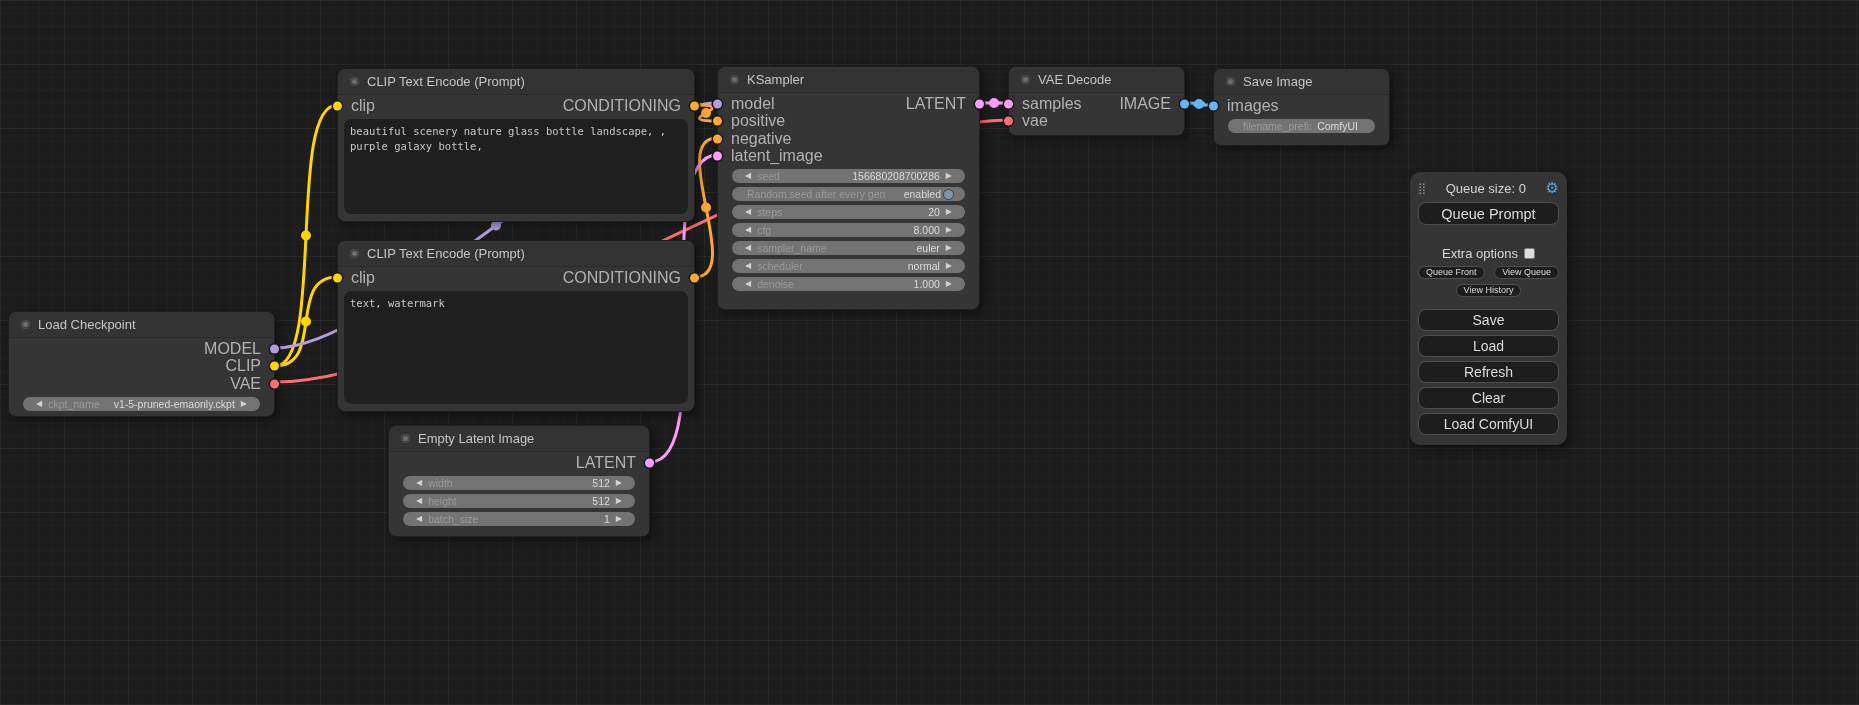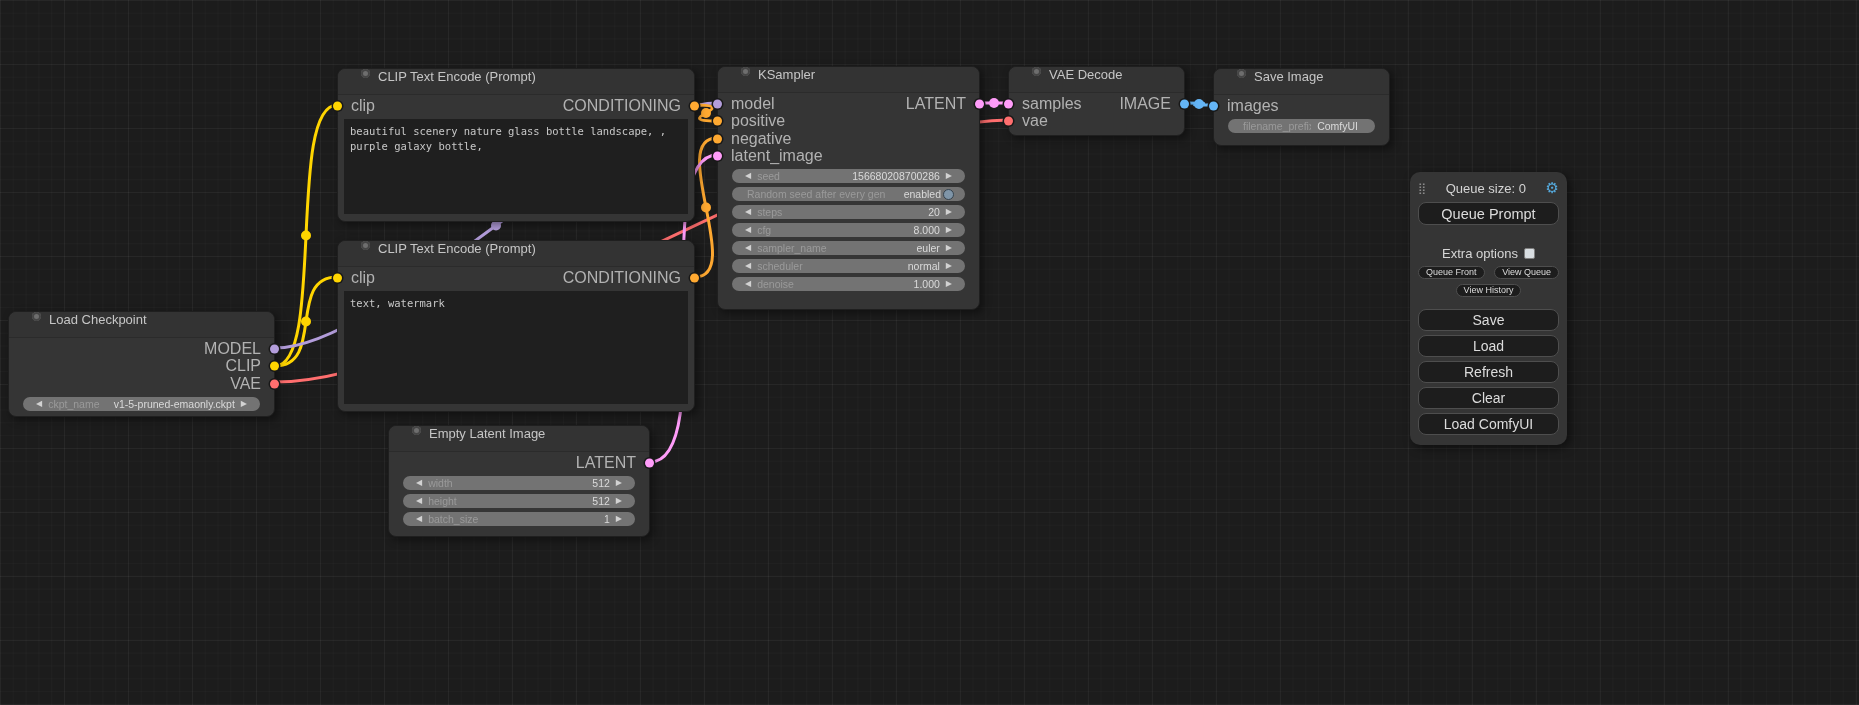--- a/index.html
+++ b/index.html
@@ -10,21 +10,21 @@
       linear-gradient(rgba(255,255,255,0.030) 1px, transparent 1px),
       linear-gradient(90deg, rgba(255,255,255,0.030) 1px, transparent 1px),
       linear-gradient(rgba(255,255,255,0.018) 1px, transparent 1px),
       linear-gradient(90deg, rgba(255,255,255,0.018) 1px, transparent 1px);
     background-size:64px 64px,64px 64px,12.8px 12.8px,12.8px 12.8px;}
   svg.wires{position:absolute;left:0;top:0;z-index:1}
   .wire{fill:none;stroke-width:3;stroke-linecap:round}
 
   .node{position:absolute;z-index:2;background:#353535;border:1px solid #1f1f1f;border-radius:8px;
     box-shadow:3px 3px 9px rgba(0,0,0,.45);color:#ccc}
-  .node-title{height:26px;display:flex;gap:8px;padding:0 23px;background:#333333;
+  .node-title{height:26px;display:flex;align-items:center;gap:8px;padding:0 12px;background:#333333;
     border-radius:8px 8px 0 0;border-bottom:1px solid #2b2b2b}
   .collapse-dot{width:9px;height:9px;border-radius:50%;background:#6e6e6e;
     box-shadow:inset 0 0 0 2px #454545;flex:none}
   .title-text{font-size:13px;color:#c6c6c6;white-space:nowrap}
   .rows{padding-top:2px}
   .slot-row{position:relative;height:17.5px;display:flex;align-items:center;font-size:16px;
     color:#b2b2b2;padding:0 13px}
   .in-label{margin-right:auto}
   .out-label{margin-left:auto}
   .dot{position:absolute;width:9px;height:9px;border-radius:50%;top:50%;transform:translateY(-50%);
@@ -42,21 +42,21 @@
     border-radius:8px;display:flex;align-items:center;font-size:10.5px;padding:0 6px;line-height:12px}
   .widget .arrow{color:#d2d2d2;font-size:8px;flex:none;font-family:"DejaVu Sans",sans-serif}
   .widget .wlabel{margin:0 6px;color:#9a9a9a;white-space:nowrap;overflow:hidden}
   .widget .wvalue{margin-left:auto;margin-right:6px;color:#dadada;white-space:nowrap}
   .widget.no-arrows{padding:0 8px}
   .widget.no-arrows .wlabel{margin-left:0}
   .widget.no-arrows .wvalue{margin-right:2px}
   .toggle-circle{width:11px;height:11px;border-radius:50%;background:#7f95a8;border:1px solid #36434e;
     flex:none;margin-right:-4px}
 
-  .textarea{position:absolute;left:6px;right:6px;bottom:7px;background:#1f1f1f;border-radius:0;
+  .textarea{position:absolute;left:6px;right:6px;bottom:7px;background:#1f1f1f;border-radius:8px;
     padding:5px 6px;font-family:"DejaVu Sans Mono",monospace;font-size:10.5px;line-height:1.4;
     color:#c8c8c8;white-space:pre-wrap;overflow:hidden}
   .ta-clip1{top:50px}
   .ta-clip2{top:50px}
 
   .menu-panel{position:absolute;left:1410px;top:172px;width:157px;z-index:3;background:#353535;
     border-radius:10px;box-shadow:3px 3px 10px rgba(0,0,0,.5);padding:7px 8px 10px;color:#ddd}
   .menu-header{display:flex;align-items:center;height:18px}
   .drag-handle{color:#8b8b8b;font-size:11px;cursor:grab;font-family:"DejaVu Sans",sans-serif}
   .queue-size{flex:1;text-align:center;font-size:13px;color:#d4d4d4}

